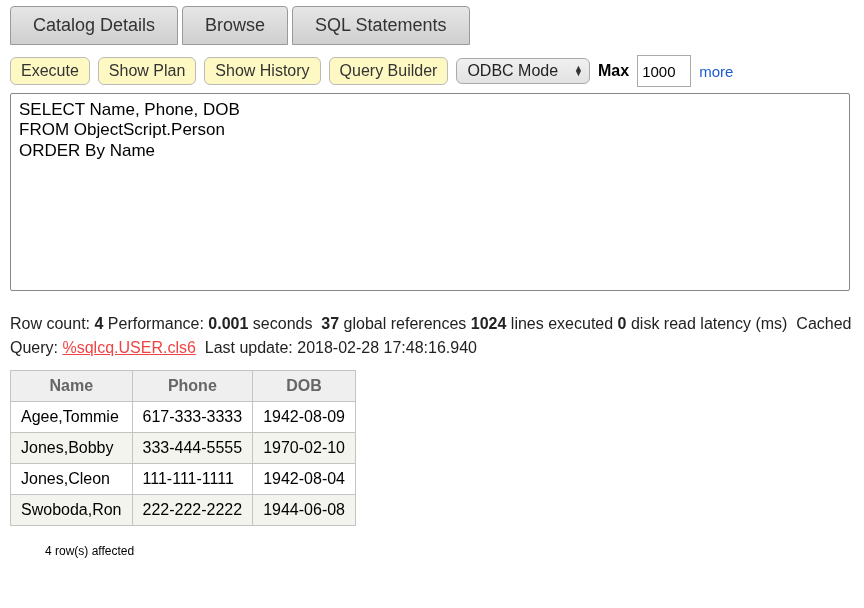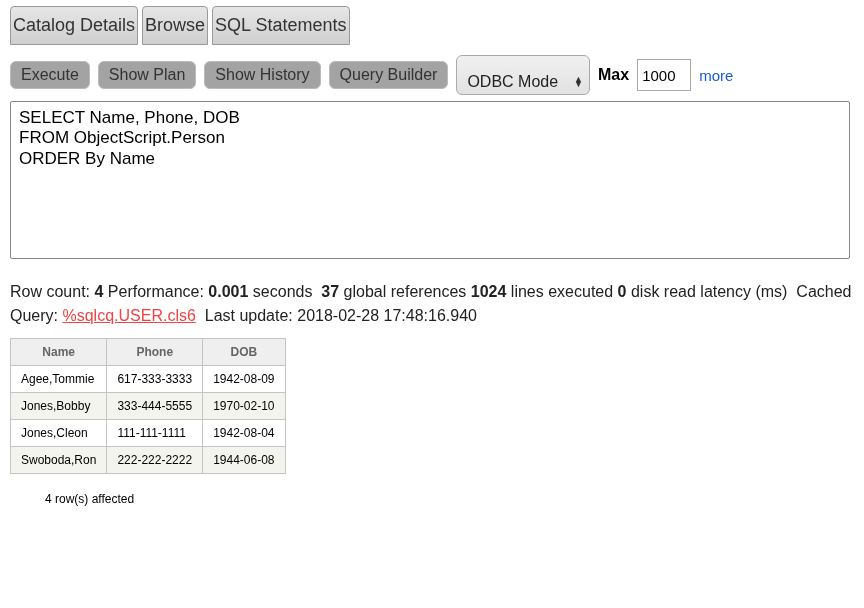--- a/index.html
+++ b/index.html
@@ -9,80 +9,80 @@
     font-family: Arial, Helvetica, sans-serif;
     font-size: 15px;
     background: #fff;
     width: 864px;
   }
   .tabs { display: flex; gap: 4px; margin-bottom: 10px; }
   .tab {
     border: 1px solid #9a9a9a;
     background: linear-gradient(#e6e6e6, #cfcfcf);
     color: #333;
-    padding: 8px 2px;
+    padding: 8px 22px;
     font-size: 18px;
     border-radius: 4px 4px 0 0;
     cursor: pointer;
   }
   .tab.active {
     background: linear-gradient(#f1f3e3, #e6e9d5);
     font-weight: bold;
     color: #000;
   }
   .toolbar { display: flex; align-items: center; gap: 8px; margin: 4px 0 6px 0; flex-wrap: wrap; }
   .btn {
     border: 1px solid #bbb;
-    background: #a3a3a3;
+    background: #fef9c3;
     border-radius: 6px;
     padding: 4px 10px;
     font-size: 16px;
     cursor: pointer;
     color: #333;
   }
   .select-wrap {
     display: inline-flex; align-items: center;
     border: 1px solid #aaa;
     border-radius: 6px;
     background: linear-gradient(#f0f0f0,#e2e2e2);
-    padding: 17px 6px 3px 10px;
+    padding: 3px 6px 3px 10px;
     font-size: 16px; color:#222;
     gap: 16px;
     cursor: pointer;
   }
   .updown { display:flex; flex-direction:column; line-height:5px; font-size:9px; color:#333; }
   .max-label { font-weight: bold; font-size:16px; }
   .max-input {
     width: 54px; height:32px; font-size:15px; padding:2px 4px;
     border:1px solid #aaa; background:#fff;
   }
   .more-link { color:#1a5bcf; font-size:15px; cursor:pointer; }
   .query-area {
-    width: 840px; height: 158px;
+    width: 840px; height: 198px;
     border: 1px solid #888;
     border-radius: 2px;
     padding: 6px 8px;
     font-size: 17px;
     font-family: Arial, Helvetica, sans-serif;
     resize: none;
     line-height: 1.2;
     color:#000;
   }
   .stats { margin: 18px 0 8px 0; font-size: 16px; color:#222; line-height:1.5; }
   .stats b { font-weight: bold; }
   .query-link { color: #ef4444; text-decoration: underline; cursor:pointer; }
   table.results {
     border-collapse: collapse;
     margin-top: 10px;
   }
   table.results th, table.results td {
     border: 1px solid #c4c4c4;
     padding: 6px 10px;
     text-align: left;
-    font-size: 12px;
+    font-size: 16px;
   }
   table.results th {
     background: #efefef;
     color: #666;
     font-weight: bold;
     text-align: center;
   }
   table.results tr:nth-child(even) td { background: #f4f4ee; }
   table.results tr:nth-child(odd) td { background: #fff; }
   .affected { margin-top: 18px; font-size: 12px; margin-left: 35px; }

